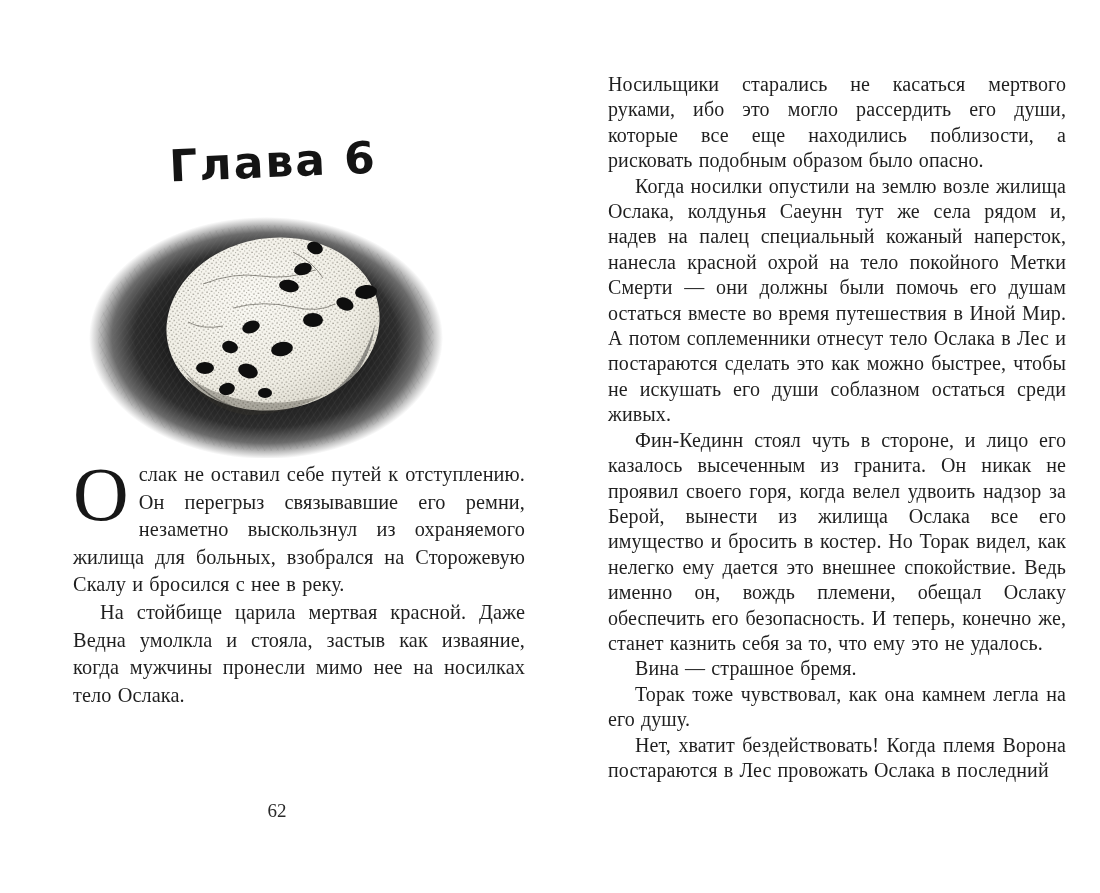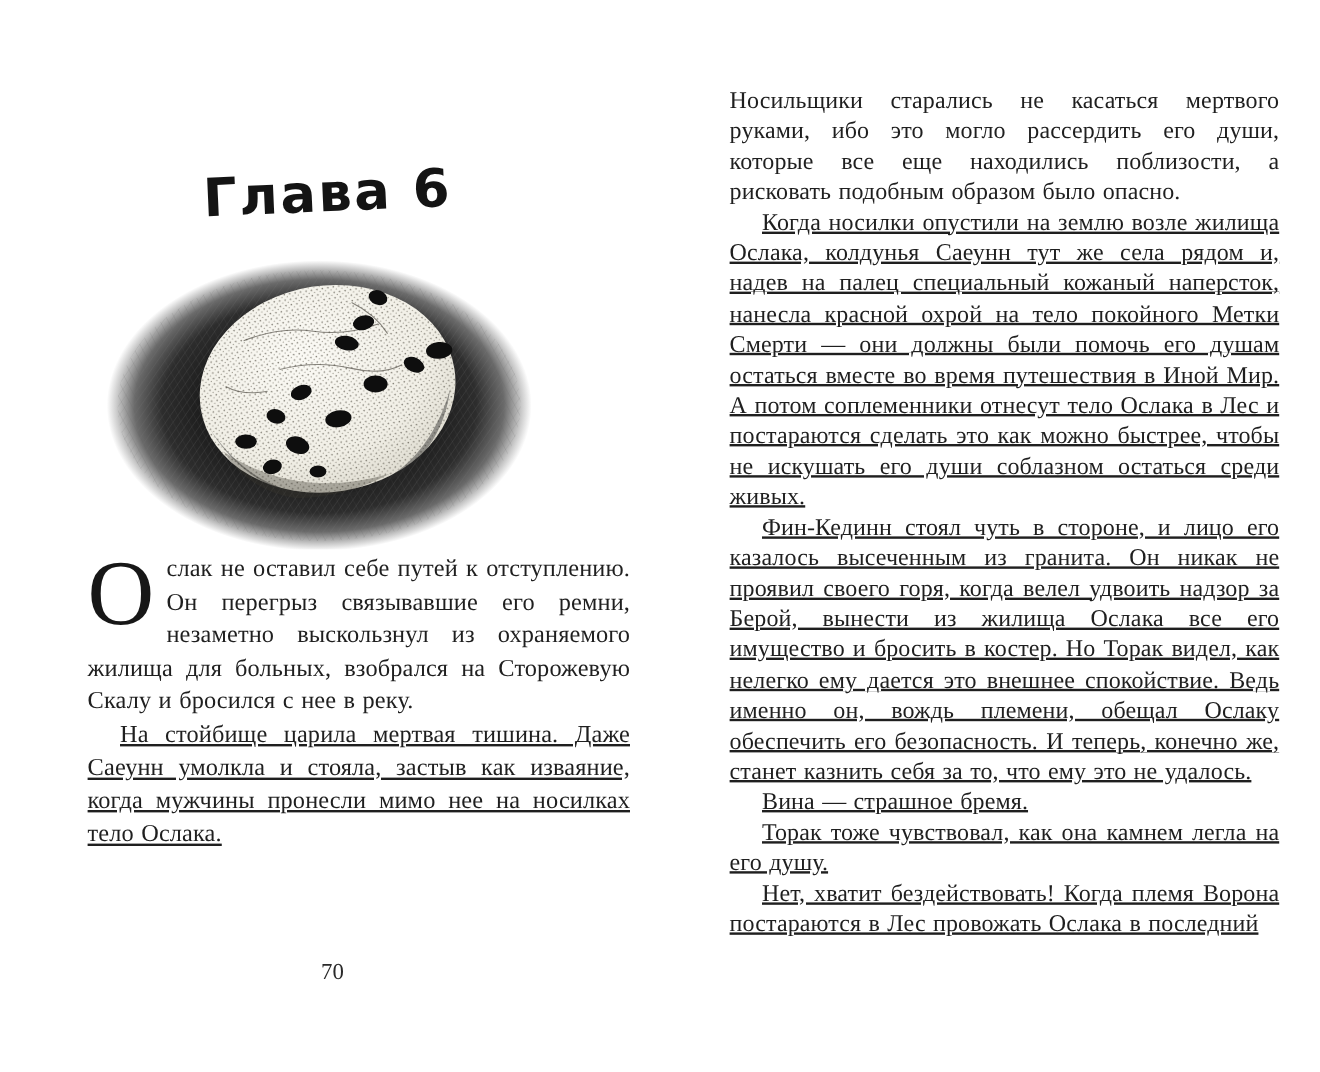--- a/index.html
+++ b/index.html
@@ -15,21 +15,21 @@
     position:absolute; top:136px; left:0; width:400px; text-align:center;
     font-family:"DejaVu Sans", sans-serif; font-size:44px; font-weight:600;
     letter-spacing:2px; color:#141414; transform:rotate(-2.5deg);
   }
   .illustration { position:absolute; top:212px; left:10px; width:370px; height:246px; }
 
   .body-text { text-align:justify; letter-spacing:0.1px; word-spacing:1px; }
   .body-left  { position:absolute; top:461px; left:0; width:452px; font-size:20.3px; line-height:27.6px; }
   .body-right { position:absolute; top:72px;  left:0; width:458px; font-size:20px; line-height:25.4px; }
   .body-text p { margin:0; }
-  .body-text p.indent { text-indent:27px;text-decoration:underline; }
+  .body-text p.indent { text-indent:27px; }
 
   .dropcap {
     float:left; font-size:77px; line-height:58px; padding:4px 10px 0 0;
     color:#171717; font-family:"Liberation Serif", serif;
   }
 
   .pagenum {
     position:absolute; width:100%; text-align:center; font-size:19px;
     box-sizing:border-box; color:#2a2a2a;
   }
@@ -104,24 +104,24 @@
           <ellipse cx="122" cy="156" rx="9" ry="6"></ellipse>
           <ellipse cx="165" cy="159" rx="10" ry="7" transform="rotate(20 165 159)"></ellipse>
           <ellipse cx="144" cy="177" rx="8" ry="6" transform="rotate(-15 144 177)"></ellipse>
           <ellipse cx="182" cy="181" rx="7" ry="5"></ellipse>
         </g>
       </svg>
     </div>
 
     <div class="body-text body-left">
       <p><span class="dropcap">О</span><span>слак не оставил себе путей к отступлению. Он перегрыз связывавшие его ремни, незаметно выскользнул из охраняемого жилища для больных, взобрался на Сторожевую Скалу и бросился с нее в реку.</span></p>
-      <p class="indent">На стойбище царила мертвая тишина. Даже Саеунн умолкла и стояла, застыв как изваяние, когда мужчины пронесли мимо нее на носилках тело Ослака.</p>
+      <p class="indent">На стойбище царила мертвая красной. Даже Ведна умолкла и стояла, застыв как изваяние, когда мужчины пронесли мимо нее на носилках тело Ослака.</p>
     </div>
 
-    <div class="pagenum">70</div>
+    <div class="pagenum">62</div>
   </div>
 
   <div class="page" id="rightPage">
 
     <div class="body-text body-right">
       <p>Носильщики старались не касаться мертвого руками, ибо это могло рассердить его души, которые все еще находились поблизости, а рисковать подобным образом было опасно.</p>
       <p class="indent">Когда носилки опустили на землю возле жилища Ослака, колдунья Саеунн тут же села рядом и, надев на палец специальный кожаный наперсток, нанесла красной охрой на тело покойного Метки Смерти — они должны были помочь его душам остаться вместе во время путешествия в Иной Мир. А потом соплеменники отнесут тело Ослака в Лес и постараются сделать это как можно быстрее, чтобы не искушать его души соблазном остаться среди живых.</p>
       <p class="indent">Фин-Кединн стоял чуть в стороне, и лицо его казалось высеченным из гранита. Он никак не проявил своего горя, когда велел удвоить надзор за Берой, вынести из жилища Ослака все его имущество и бросить в костер. Но Торак видел, как нелегко ему дается это внешнее спокойствие. Ведь именно он, вождь племени, обещал Ослаку обеспечить его безопасность. И теперь, конечно же, станет казнить себя за то, что ему это не удалось.</p>
       <p class="indent">Вина — страшное бремя.</p>
       <p class="indent">Торак тоже чувствовал, как она камнем легла на его душу.</p>

